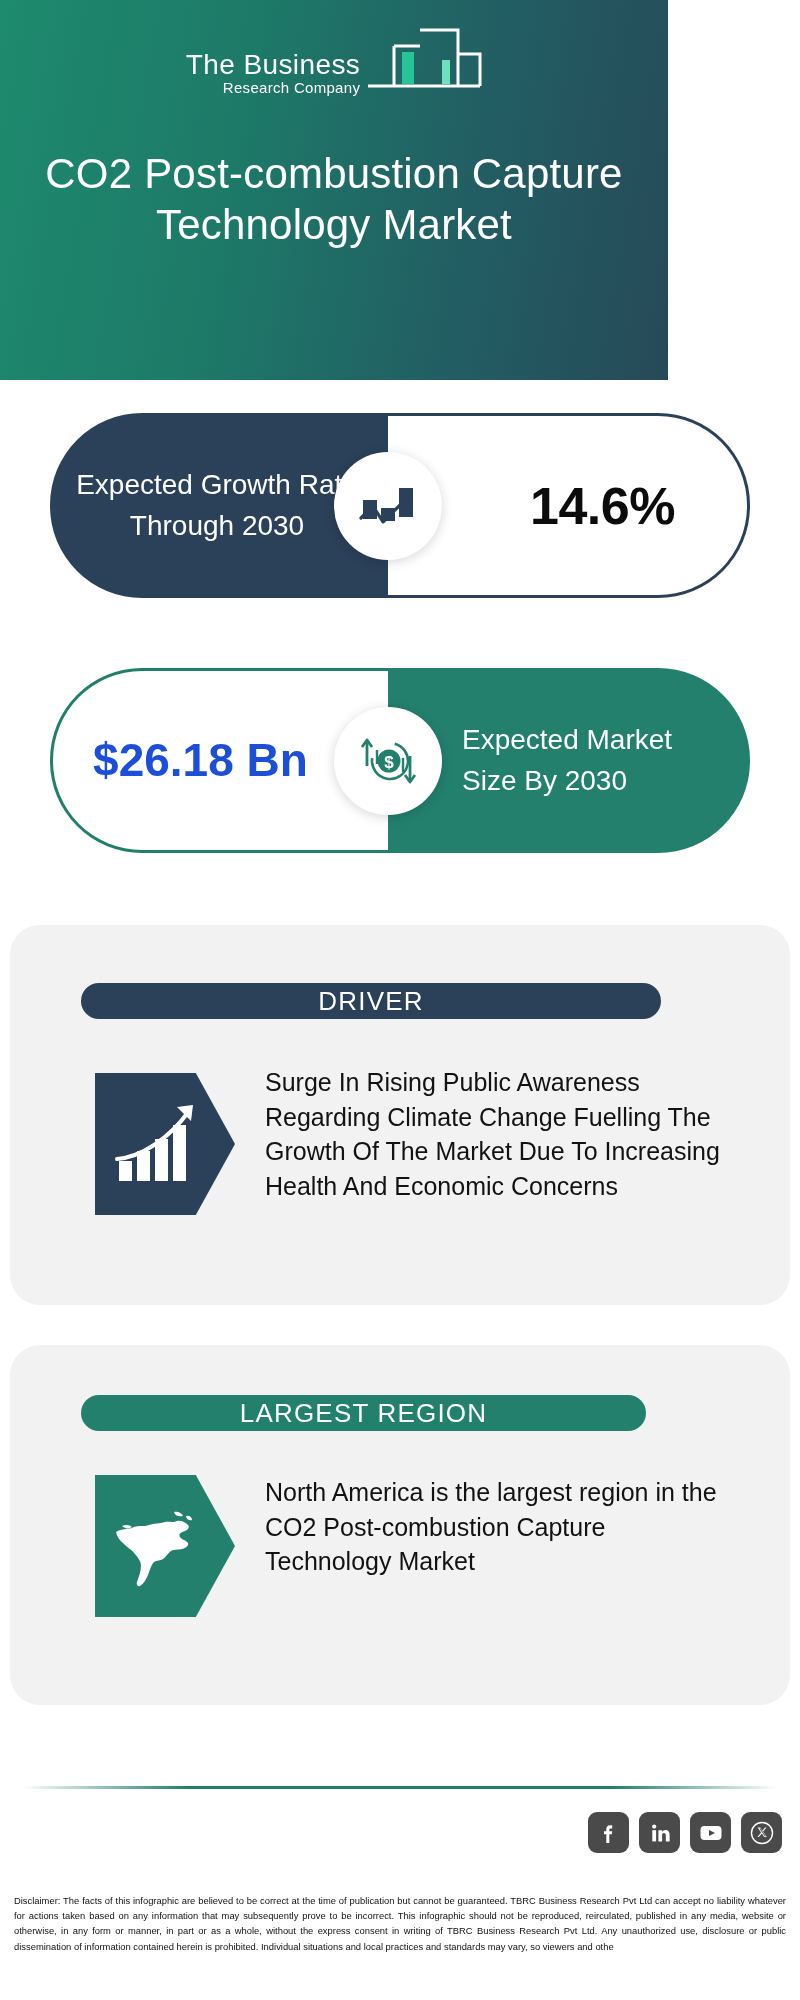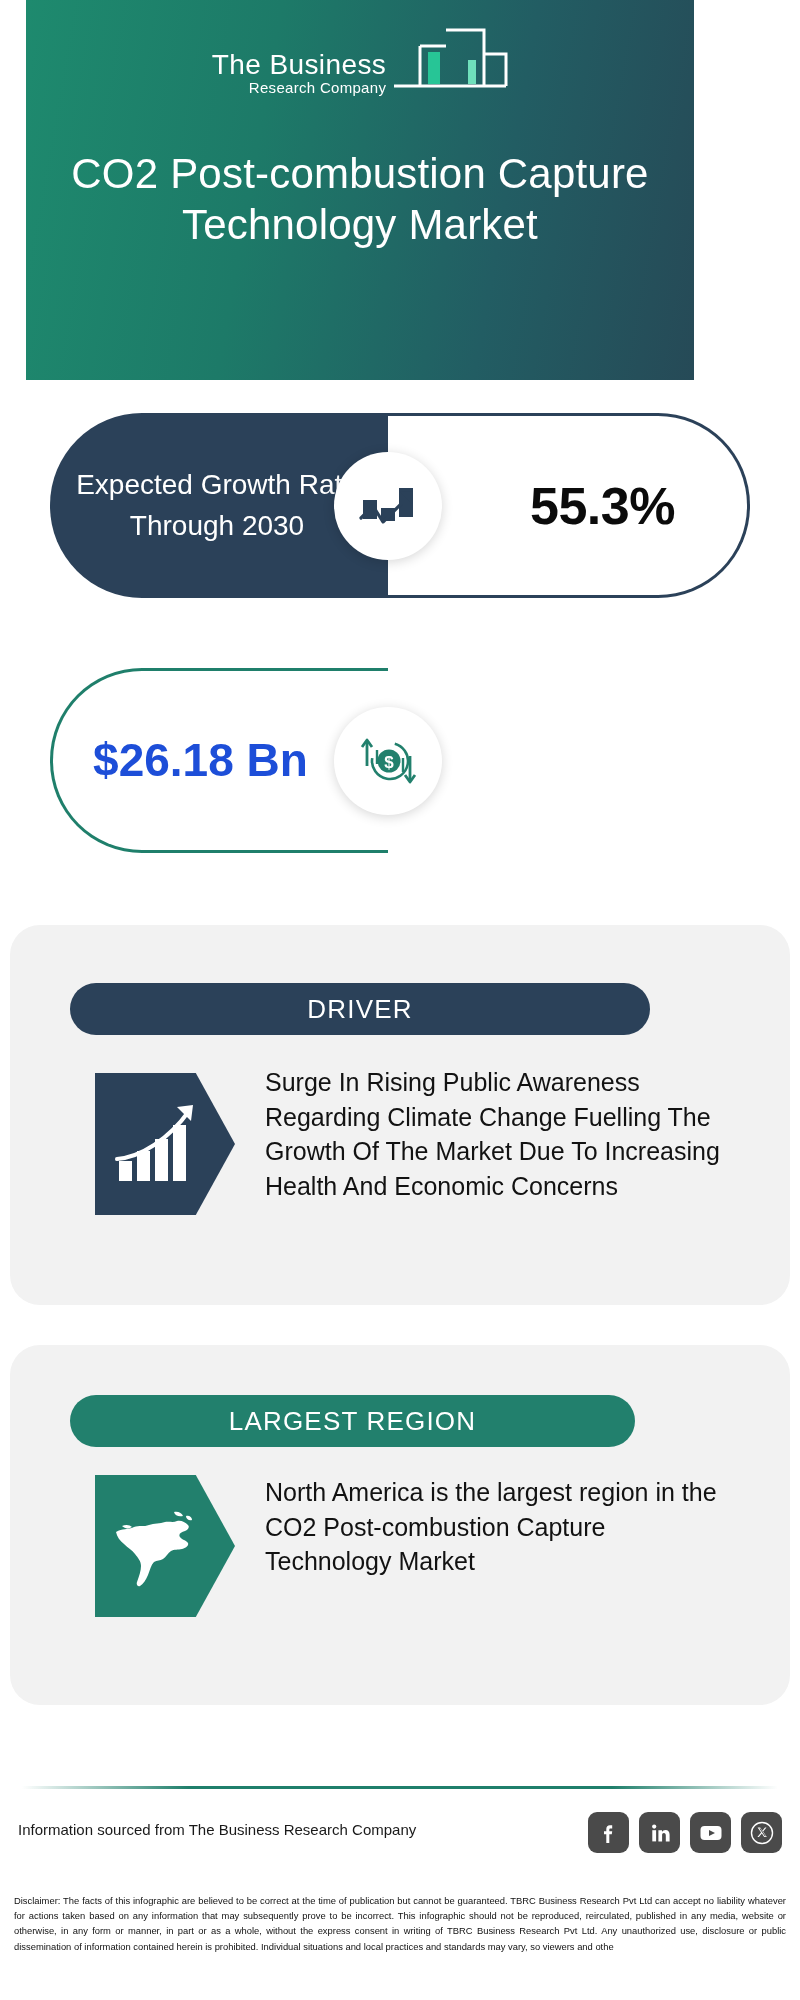--- a/index.html
+++ b/index.html
@@ -10,21 +10,21 @@
     font-family: "Liberation Sans", sans-serif;
     overflow: hidden;
   }
   .page { position: relative; width: 800px; height: 2000px; background:#fff; }
 
   
   .header {
     position: relative;
     width: 668px; height: 380px;
     background: linear-gradient(100deg, #1e8a6e 0%, #1d7a68 35%, #225d63 70%, #264a57 100%);
-    display: flex; flex-direction: column; align-items: center; margin-left: 26px;
+    display: flex; flex-direction: column; align-items: center;
   }
   .logo-wrap {
     margin-top: 24px;
     display: flex; align-items: flex-end; justify-content: center;
     height: 78px;
   }
   .logo-text { display:flex; flex-direction:column; align-items:flex-end; padding-bottom:4px; }
   .logo-line1 {
     color: #ffffff; font-size: 28px; letter-spacing: .4px; line-height: 1.05;
     font-family: "Liberation Sans", sans-serif; font-weight: 400;
@@ -110,21 +110,21 @@
 
   
   .panel {
     position:absolute; left:10px; width:780px;
     background:#f2f2f2; border-radius:30px;
   }
   .panel-driver { top: 925px; height: 380px; }
   .panel-region { top: 1345px; height: 360px; }
 
   .pill {
-    position:absolute; left:60px; height:52px;
+    position:absolute; left:71px; height:36px;
     border-radius:26px;
     display:flex; align-items:center; justify-content:center;
     color:#ffffff; font-size:26px; letter-spacing:1.2px; font-weight:400;
   }
   .pill-driver { top:58px; width:580px; background:#2b4159; }
   .pill-region { top:50px; width:565px; background:#22806d; }
 
   .chev {
     position:absolute; left:85px; width:140px; height:142px;
     display:flex; align-items:center; justify-content:center;
@@ -190,36 +190,39 @@
     </div>
 
     <div class="title">CO2 Post-combustion Capture Technology Market</div>
   </div>
 
   <div class="stat1">
     <div class="stat1-left">
       <div class="stat1-left-label">Expected Growth Rate Through 2030</div>
     </div>
     <div class="stat1-right">
-      <div class="stat1-value">55.3%</div>
+      <div class="stat1-value">14.6%</div>
     </div>
     <div class="badge-circle stat1-badge">
       <svg width="62" height="56" viewBox="0 0 62 56">
         <rect x="6" y="22" width="14" height="19" fill="#2b4159"></rect>
         <rect x="24" y="30" width="14" height="13" fill="#2b4159"></rect>
         <rect x="42" y="10" width="14" height="29" fill="#2b4159"></rect>
         <path d="M4 40 L16 28 L26 44 L54 16" fill="none" stroke="#2b4159" stroke-width="3.2" stroke-linecap="round" stroke-linejoin="round"></path>
         <path d="M43 14 L56 13 L55 26 Z" fill="#2b4159"></path>
       </svg>
     </div>
   </div>
 
   <div class="stat2">
     <div class="stat2-left">
       <div class="stat2-value">$26.18 Bn</div>
+    </div>
+    <div class="stat2-right">
+      <div class="stat2-right-label">Expected Market Size By 2030</div>
     </div>
     <div class="badge-circle stat2-badge">
       <svg width="66" height="62" viewBox="0 0 66 62">
         <circle cx="35" cy="31" r="18" fill="none" stroke="#22806d" stroke-width="2.6" stroke-dasharray="70 30" transform="rotate(-35 35 31)"></circle>
         <circle cx="34" cy="31" r="11.5" fill="#22806d"></circle>
         <text x="34" y="38" font-size="17" font-family="Liberation Sans, sans-serif" font-weight="bold" fill="#ffffff" text-anchor="middle">$</text>
         <path d="M12 36 V12" fill="none" stroke="#22806d" stroke-width="2.8"></path>
         <path d="M7 17 L12 10 L17 17" fill="none" stroke="#22806d" stroke-width="2.8" stroke-linejoin="round"></path>
         <path d="M55 26 V50" fill="none" stroke="#22806d" stroke-width="2.8"></path>
         <path d="M50 45 L55 52 L60 45" fill="none" stroke="#22806d" stroke-width="2.8" stroke-linejoin="round"></path>
@@ -257,21 +260,20 @@
         <path fill="#ffffff" d="M66,16 C70,15 74,17 75,20 C71,21 67,20 66,16 Z"></path>
         <path fill="#ffffff" d="M78,20 C81,19 84,21 84,24 C81,25 78,23 78,20 Z"></path>
       </svg>
     </div>
     <div class="panel-body body-region">North America is the largest region in the CO2 Post-combustion Capture Technology Market</div>
   </div>
 
   <div class="divider"></div>
 
   <div class="source">
-    <div>Information sourced from The Business Research Company</div>
   </div>
 
   <div class="socials">
     <div class="soc">
       <svg width="24" height="24" viewBox="0 0 24 24">
         <path fill="#ffffff" d="M15.2 7.6h-2.1c-.5 0-.8.3-.8.8v1.9h2.9l-.4 2.9h-2.5V22h-3v-8.8H7V10.3h2.3V8c0-2.3 1.4-3.8 3.6-3.8h2.3v3.4z"></path>
       </svg>
     </div>
     <div class="soc">
       <svg width="24" height="24" viewBox="0 0 24 24">

